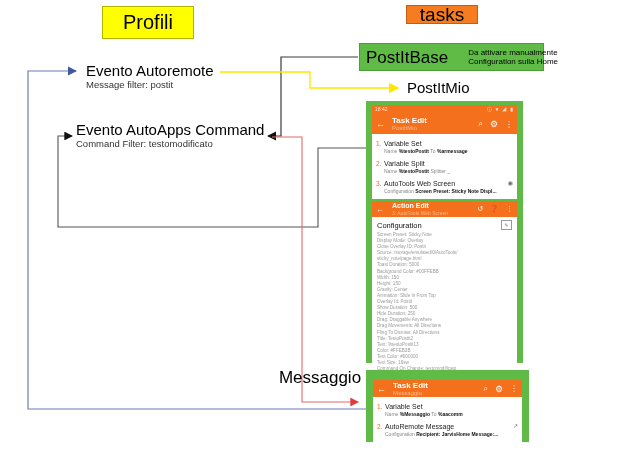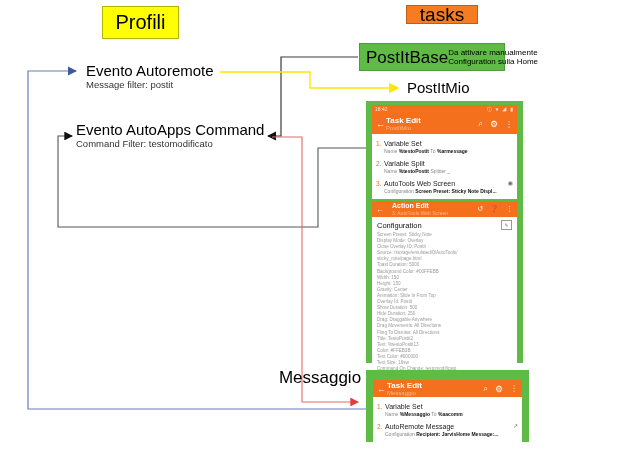--- a/index.html
+++ b/index.html
@@ -30,44 +30,45 @@
   .pill {
     position: absolute;
     display: flex;
     align-items: center;
     justify-content: center;
     border: 1px solid #7a7a20;
     box-sizing: border-box;
   }
   .pill-profili {
     left: 102px; top: 6px;
-    width: 77px; height: 33px;
+    width: 92px; height: 33px;
     background: #ffff00;
     border-color: #b3b300;
     font-size: 20px;
   }
   .pill-tasks {
     left: 406px; top: 5px;
     width: 72px; height: 19px;
     background: #f57c20;
     border-color: #c25e10;
     font-size: 19px;
   }
 
   
   .greenbox {
     position: absolute;
     left: 359px; top: 43px;
-    width: 146px; height: 28px;
+    width: 185px; height: 28px;
     background: #5fbb46;
     border: 1px solid #4d9c38;
     box-sizing: border-box;
     display: flex;
     align-items: center;
     padding-left: 6px;
+    gap: 20px;
   }
   .greenbox .gb-title {
     font-size: 17px;
     line-height: 17px;
     white-space: nowrap;
   }
   .greenbox .gb-note {
     font-size: 8px;
     line-height: 9.5px;
     white-space: nowrap;
@@ -126,21 +127,21 @@
     background: #f4701c;
     height: 20px;
     display: flex;
     align-items: center;
     padding: 0 4px;
     color: #fff;
     position: relative;
   }
   .appbar.msgbar { height: 17px; }
   .appbar .back { font-size: 9px; opacity: .95; }
-  .appbar .titles { margin-left: 1px; }
+  .appbar .titles { margin-left: 7px; }
   .appbar .t1 { font-size: 8px; font-weight: bold; line-height: 9px; }
   .appbar .t2 { font-size: 6px; line-height: 7px; color: #fbb78b; }
   .appbar .actions {
     margin-left: auto;
     display: flex;
     align-items: center;
     gap: 7px;
     font-size: 8px;
   }
   .appbar .actions .gear { font-size: 9px; }

